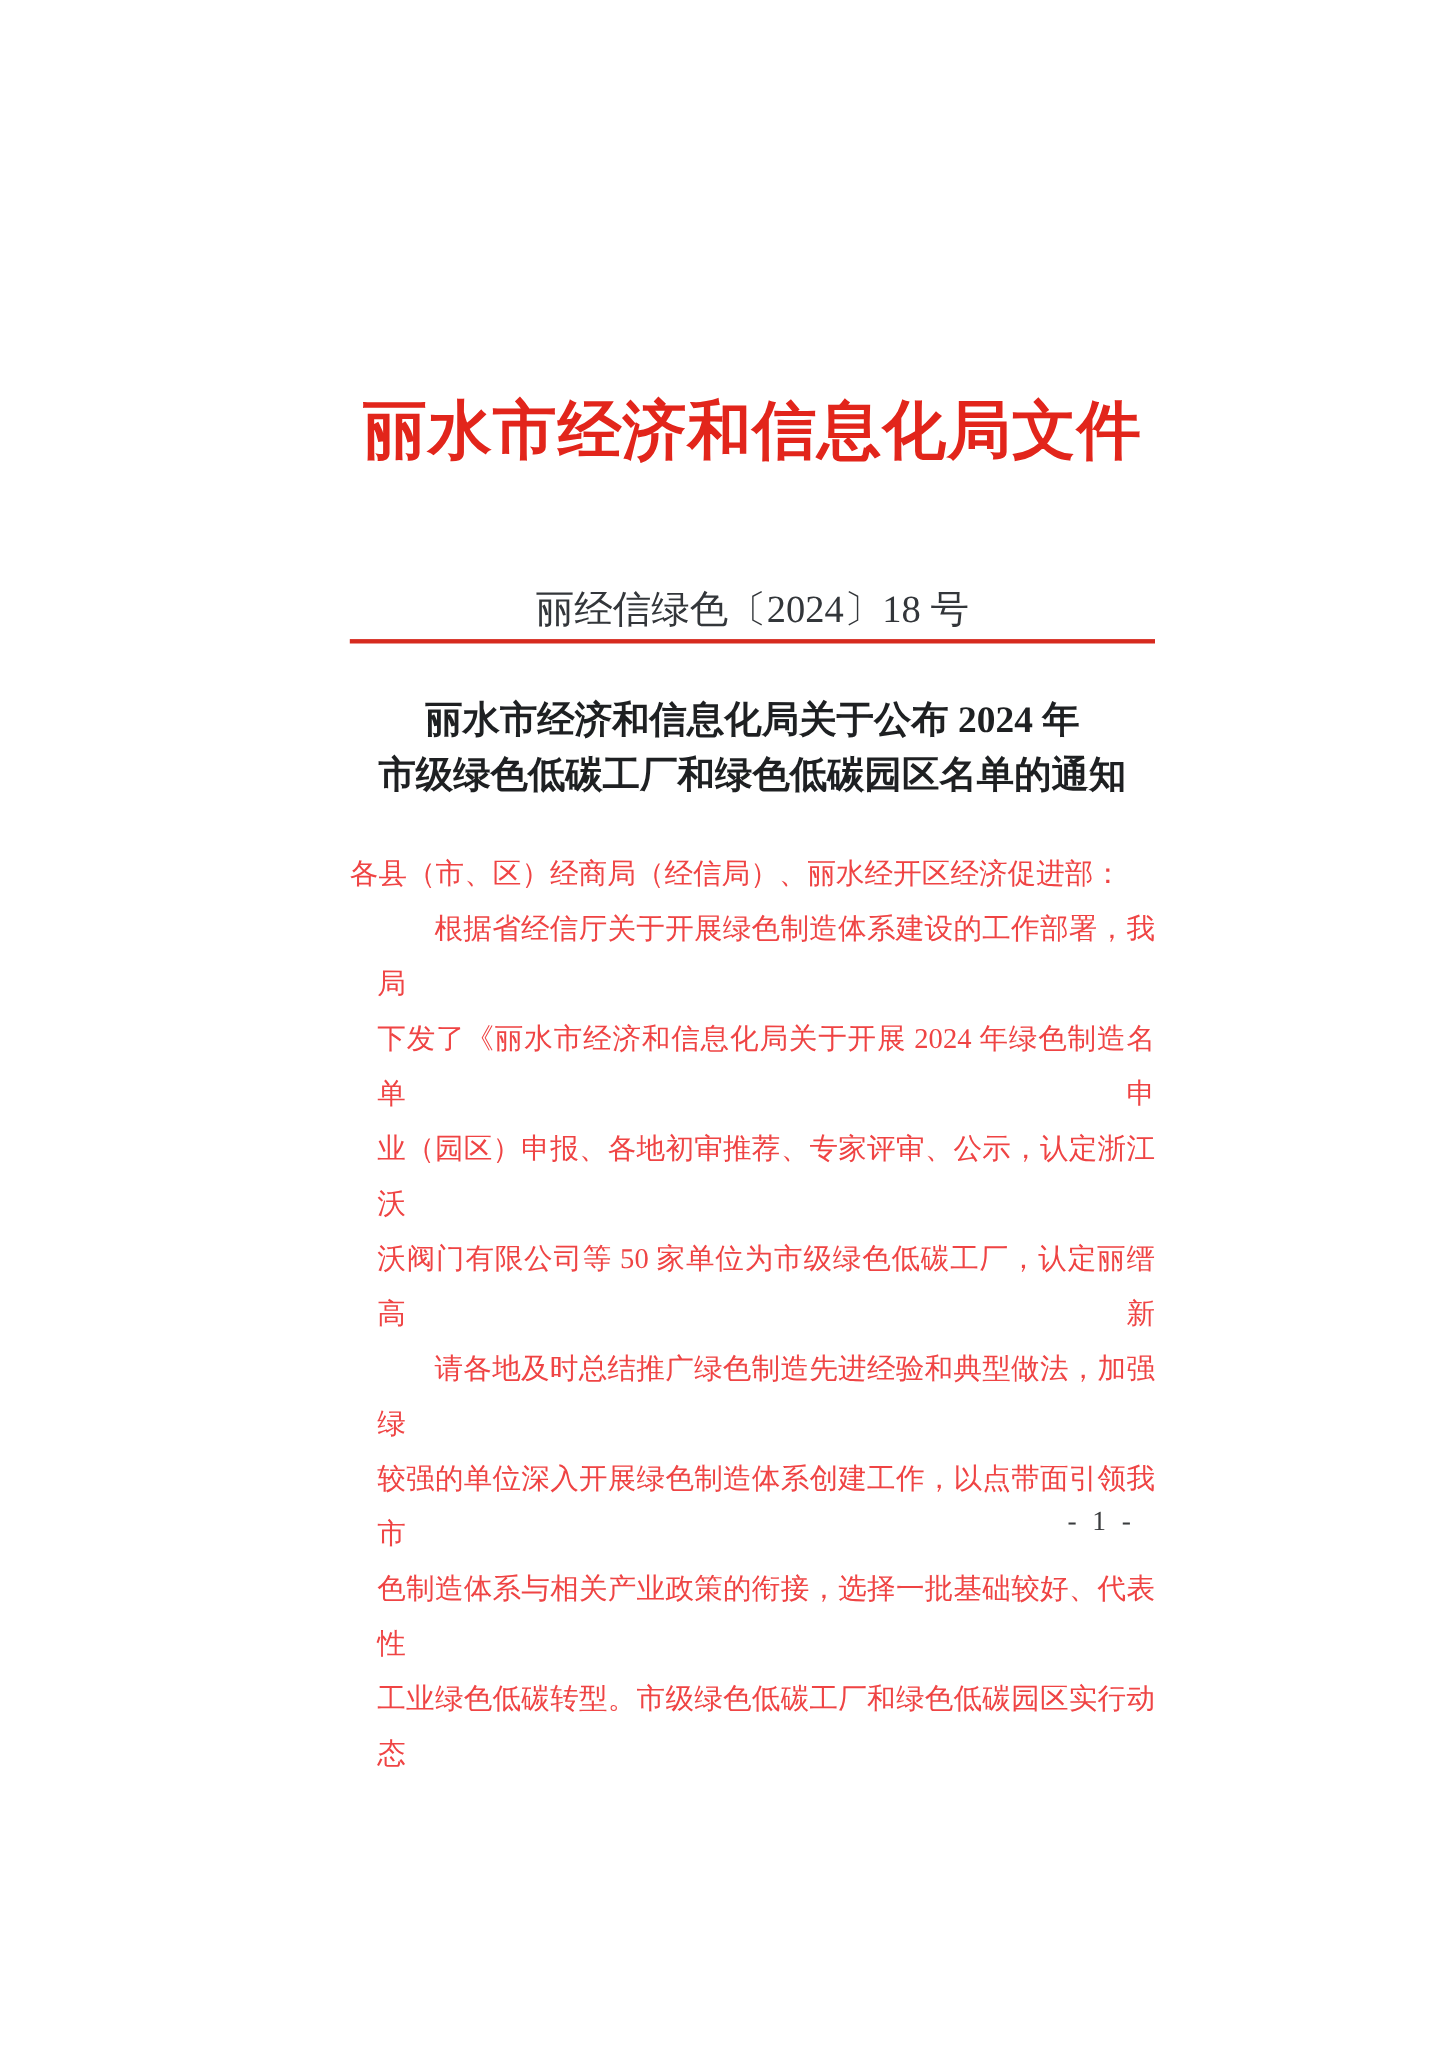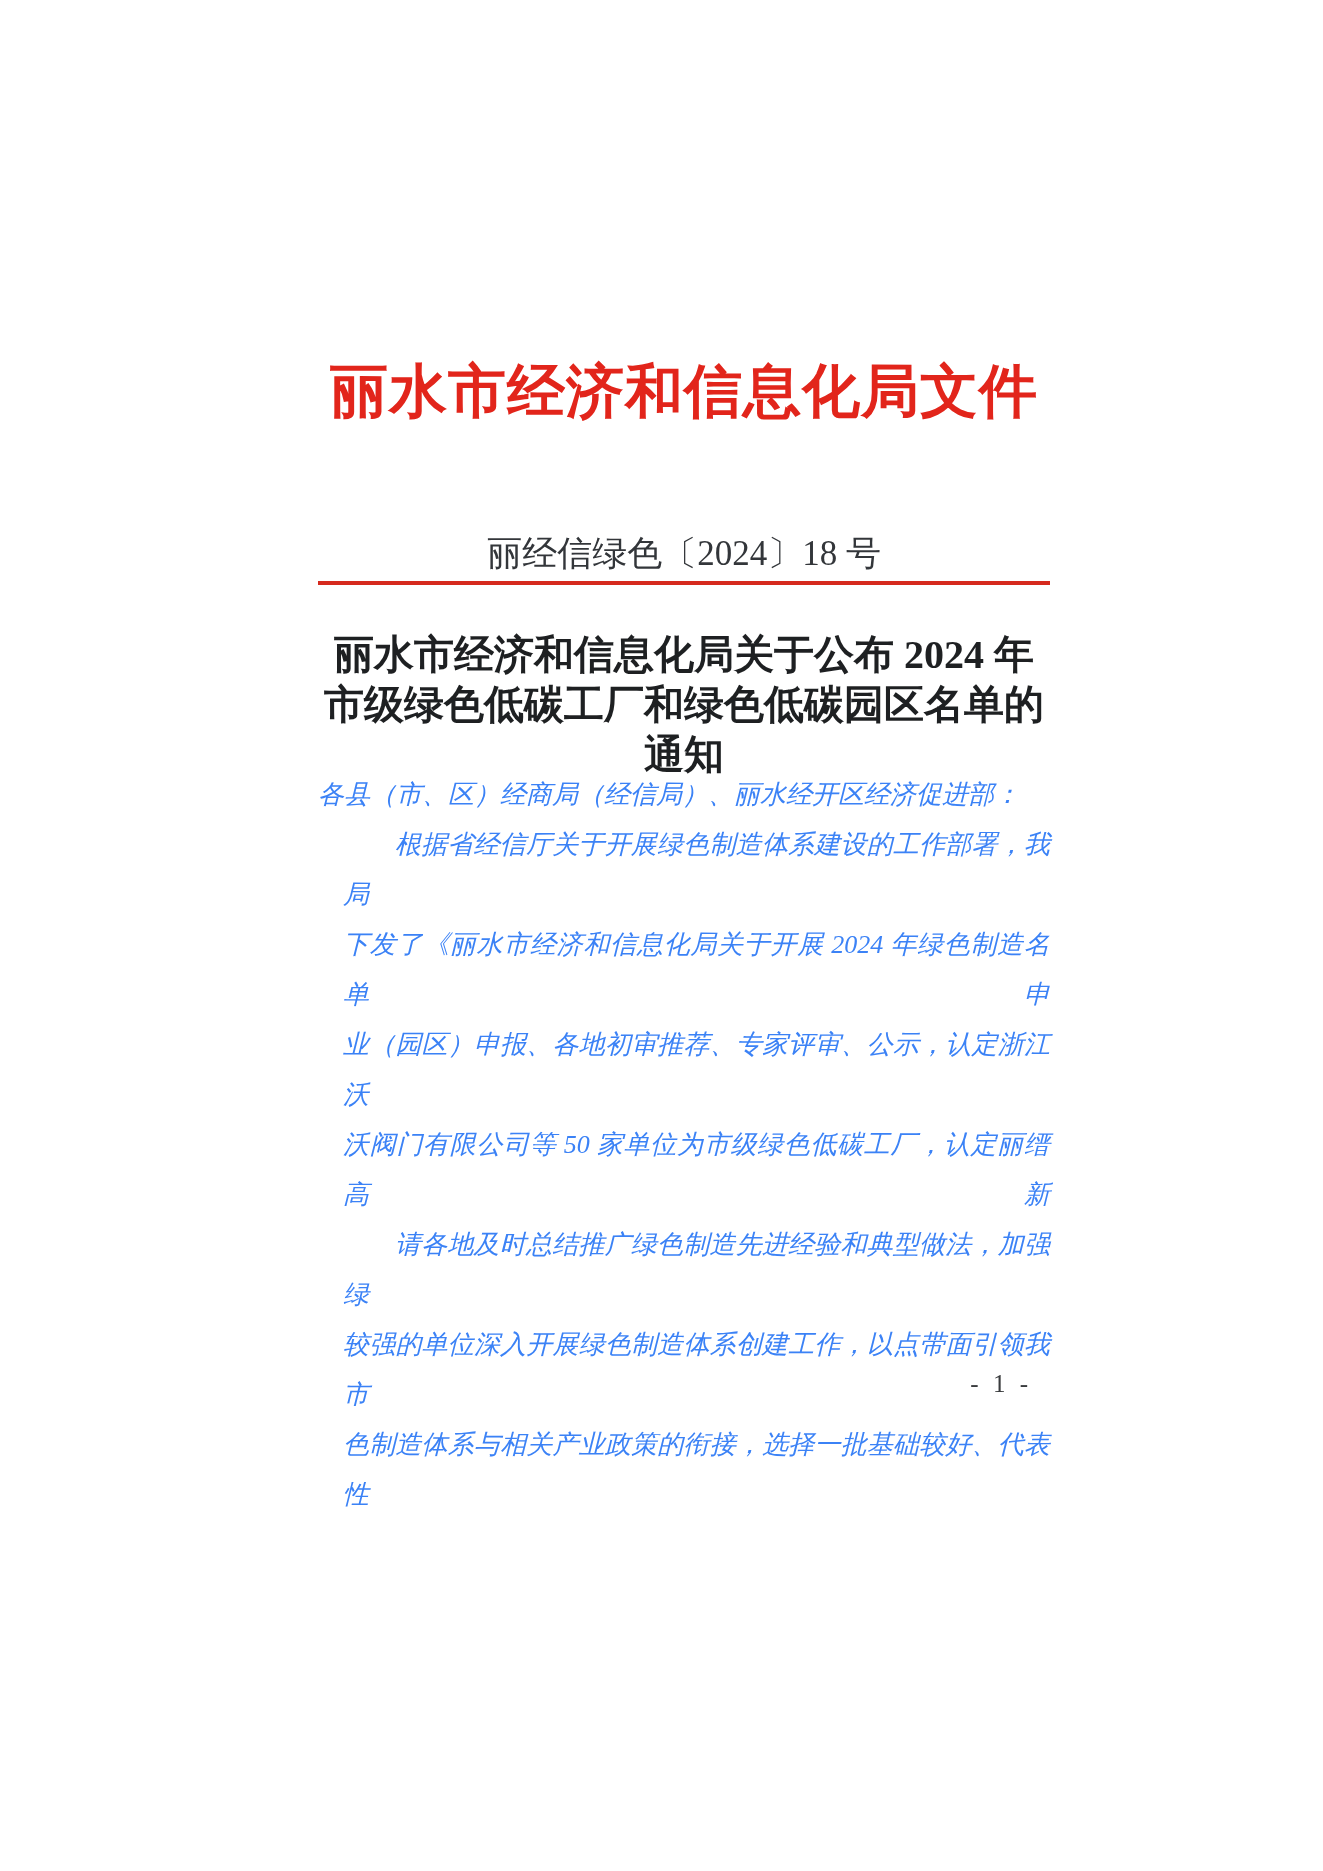--- a/index.html
+++ b/index.html
@@ -42,31 +42,30 @@
     position: absolute;
     left: 318px;
     top: 581px;
     width: 732px;
     height: 4px;
     background: #d62a1e;
   }
   .doc-title {
     top: 630px;
     text-align: center;
-    font-size: 40px;
+    font-size: 34px;
     font-weight: bold;
     color: #1e2022;
     line-height: 50px;
   }
   .body-text {
     top: 770px;
     font-size: 26px;
-    color: #3b82f6;
+    color: #ef4444;
     line-height: 50px;
-    font-style: italic;
   }
   .body-text .line {
     text-align: left;
   }
   .body-text .line.j {
     text-align: justify;
     text-align-last: justify;
     margin-left: 25px;
   }
   .body-text .line.ind {
@@ -100,17 +99,18 @@
 
   <div class="content body-text">
     <div class="line">各县（市、区）经商局（经信局）、丽水经开区经济促进部：</div>
     <div class="line j ind">根据省经信厅关于开展绿色制造体系建设的工作部署，我局</div>
     <div class="line j">下发了《丽水市经济和信息化局关于开展 2024 年绿色制造名单申</div>
     <div class="line j">业（园区）申报、各地初审推荐、专家评审、公示，认定浙江沃</div>
     <div class="line j">沃阀门有限公司等 50 家单位为市级绿色低碳工厂，认定丽缙高新</div>
     <div class="line j ind">请各地及时总结推广绿色制造先进经验和典型做法，加强绿</div>
     <div class="line j">较强的单位深入开展绿色制造体系创建工作，以点带面引领我市</div>
     <div class="line j">色制造体系与相关产业政策的衔接，选择一批基础较好、代表性</div>
+    <div class="line j">工业绿色低碳转型。市级绿色低碳工厂和绿色低碳园区实行动态</div>
   </div>
 
   <div class="content page-number">- 1 -</div>
 
 </div>
 
 </body></html>

